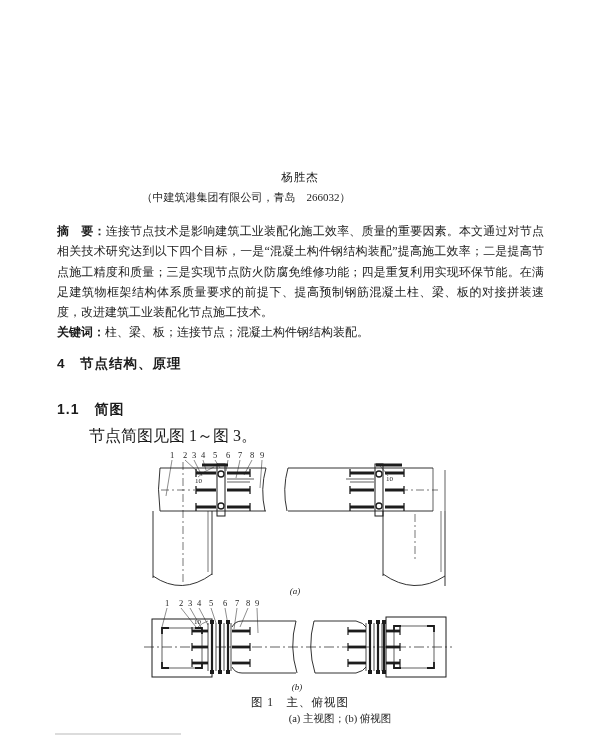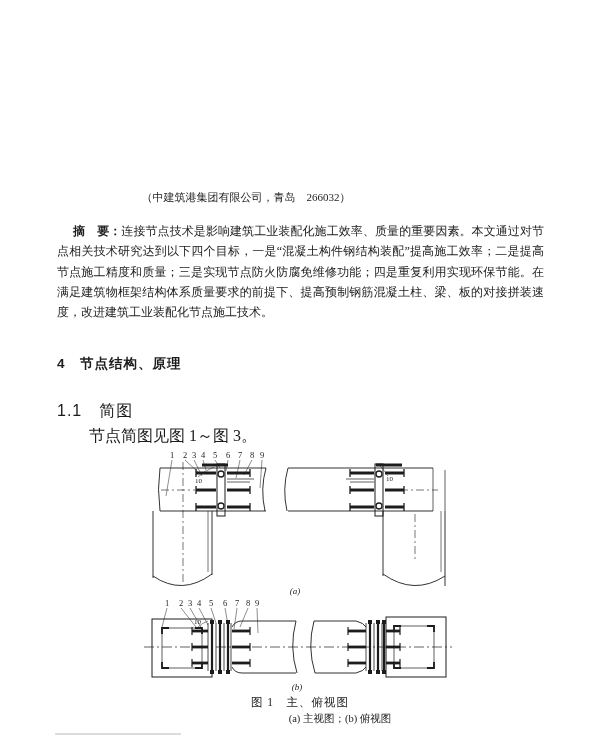--- a/index.html
+++ b/index.html
@@ -29,31 +29,30 @@
   .front{
     position:absolute;top:221px;left:57px;width:487px;
   }
   .abstract, .keywords{
     margin:0;font-size:12px;line-height:20.3px;
     text-align:justify;text-justify:inter-character;
   }
   .lbl{
     font-family:"Liberation Sans","DejaVu Sans",sans-serif;
     font-weight:700;
-    margin-left:16px;
   }
   .h1{
     position:absolute;top:355px;left:57px;
     font-family:"Liberation Sans","DejaVu Sans",sans-serif;
     font-weight:700;font-size:13.5px;letter-spacing:1px;
   }
   .h2{
     position:absolute;top:401px;left:57px;
     font-family:"Liberation Sans","DejaVu Sans",sans-serif;
-    font-weight:400;font-size:16px;letter-spacing:1px;text-align:center;
+    font-weight:700;font-size:14px;letter-spacing:1px;text-align:center;
   }
   .body1{
     position:absolute;top:426px;left:81px;
     font-size:16px;
     margin-left:8px;
   }
   .figA{position:absolute;top:448px;left:138px;}
   .figB{position:absolute;top:597px;left:138px;}
   .figcap{
     position:absolute;top:695px;left:0;width:600px;
@@ -74,24 +73,26 @@
   }
   .callout{font-size:8.5px;}
   .sublabel{font-size:9px;font-style:italic;}
   .innum{font-size:7px;}
 </style>
 </head>
 <body>
 
 <div class="page">
 
+  <div class="author">杨胜杰</div>
   <div class="affiliation">（中建筑港集团有限公司，青岛　266032）</div>
 
   <div class="front">
     <p class="abstract"><span class="lbl">摘　要：</span><span>连接节点技术是影响建筑工业装配化施工效率、质量的重要因素。本文通过对节点相关技术研究达到以下四个目标，一是“混凝土构件钢结构装配”提高施工效率；二是提高节点施工精度和质量；三是实现节点防火防腐免维修功能；四是重复利用实现环保节能。在满足建筑物框架结构体系质量要求的前提下、提高预制钢筋混凝土柱、梁、板的对接拼装速度，改进建筑工业装配化节点施工技术。</span></p>
+    <p class="keywords"><span class="lbl">关键词：</span><span>柱、梁、板；连接节点；混凝土构件钢结构装配。</span></p>
   </div>
 
   <div class="h1">4　节点结构、原理</div>
   <div class="h2">1.1　简图</div>
   <div class="body1">节点简图见图 1～图 3。</div>
 
   <div class="figA">
     <svg width="320" height="150" viewBox="0 0 320 150">
       <g stroke="#1c1c1c" fill="none">
 

